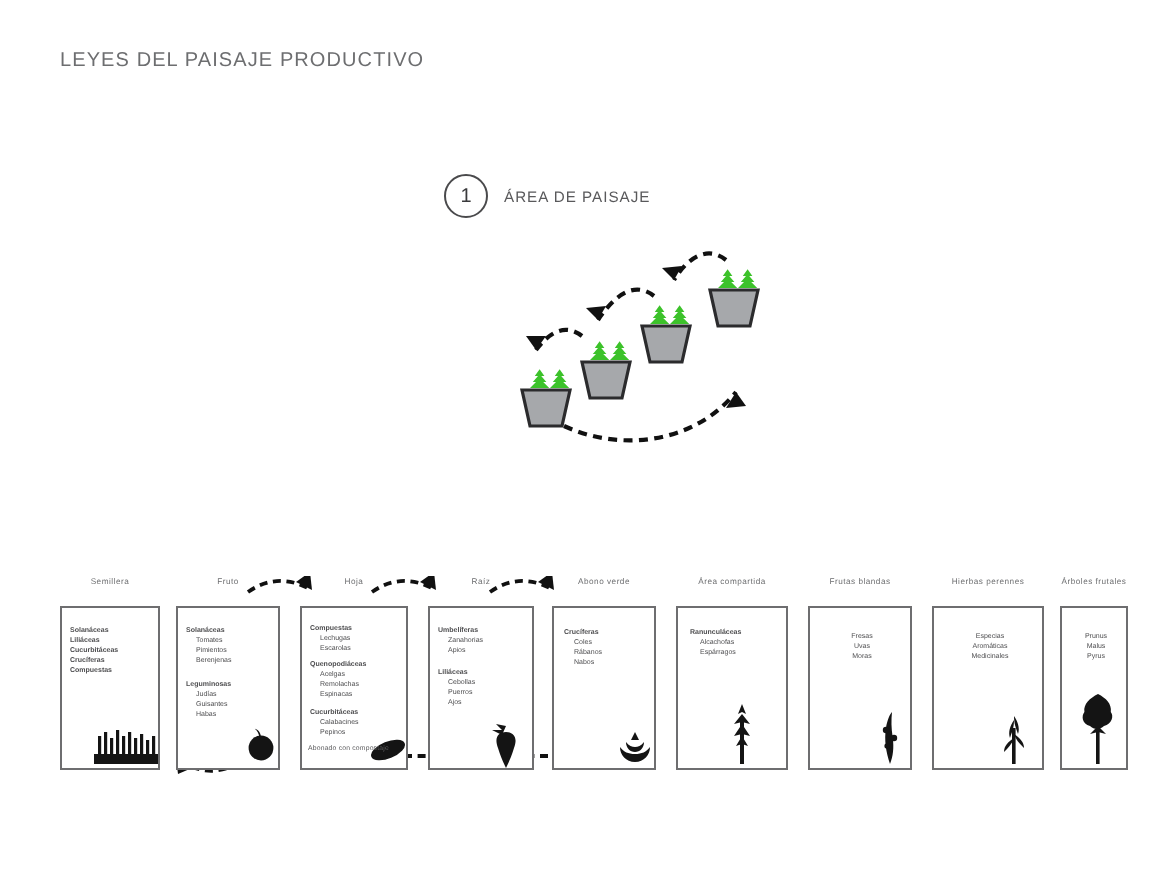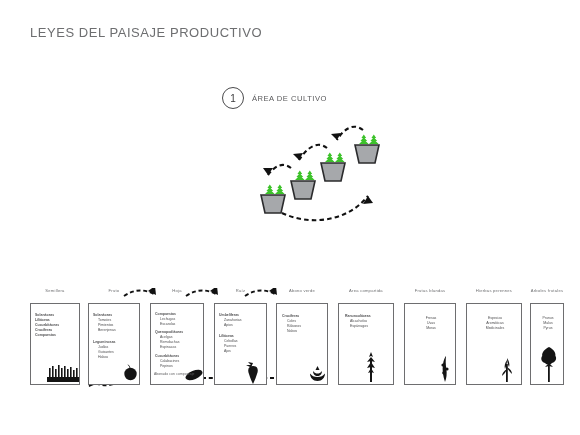--- a/index.html
+++ b/index.html
@@ -6,21 +6,21 @@
   body{
     width:580px;height:435px;background:#ffffff;
     font-family:"Liberation Sans", sans-serif;
     color:#58585a;overflow:hidden;position:relative;
   }
   #stage{position:absolute;left:0;top:0;width:580px;height:435px;}
 
   
   .doc-title{
     position:absolute;left:30px;top:25px;
-    font-size:13px;letter-spacing:.55px;color:#6d6e70;white-space:nowrap;
+    font-size:10px;letter-spacing:.55px;color:#6d6e70;white-space:nowrap;
   }
 
   
   .section-head{position:absolute;left:222px;top:87px;display:flex;align-items:center;gap:8px;}
   .num-circle{
     width:20px;height:20px;border:1.2px solid #4a4a4c;border-radius:50%;
     display:flex;align-items:center;justify-content:center;
     font-size:10px;color:#3a3a3c;
   }
   .section-label{font-size:7.6px;letter-spacing:.5px;color:#59595b;white-space:nowrap;}
@@ -50,21 +50,21 @@
 <body>
 
 <div id="stage">
 
   <div class="doc-title">LEYES DEL PAISAJE PRODUCTIVO</div>
 
   <div class="section-head">
     <div class="num-circle">
       <span>1</span>
     </div>
-    <div class="section-label">ÁREA DE CULTIVO</div>
+    <div class="section-label">ÁREA DE PAISAJE</div>
   </div>
 
   <div id="pots">
     <svg width="160" height="115" viewBox="0 0 160 115">
       <defs>
         <g id="plantcluster">
           <path d="M0,0 l3,-3 l-1.6,0 l2.6,-3 l-1.6,0 l2.4,-3.4 l2.4,3.4 l-1.6,0 l2.6,3 l-1.6,0 l3,3 z" fill="#3cc22a"></path>
         </g>
       </defs>
 

